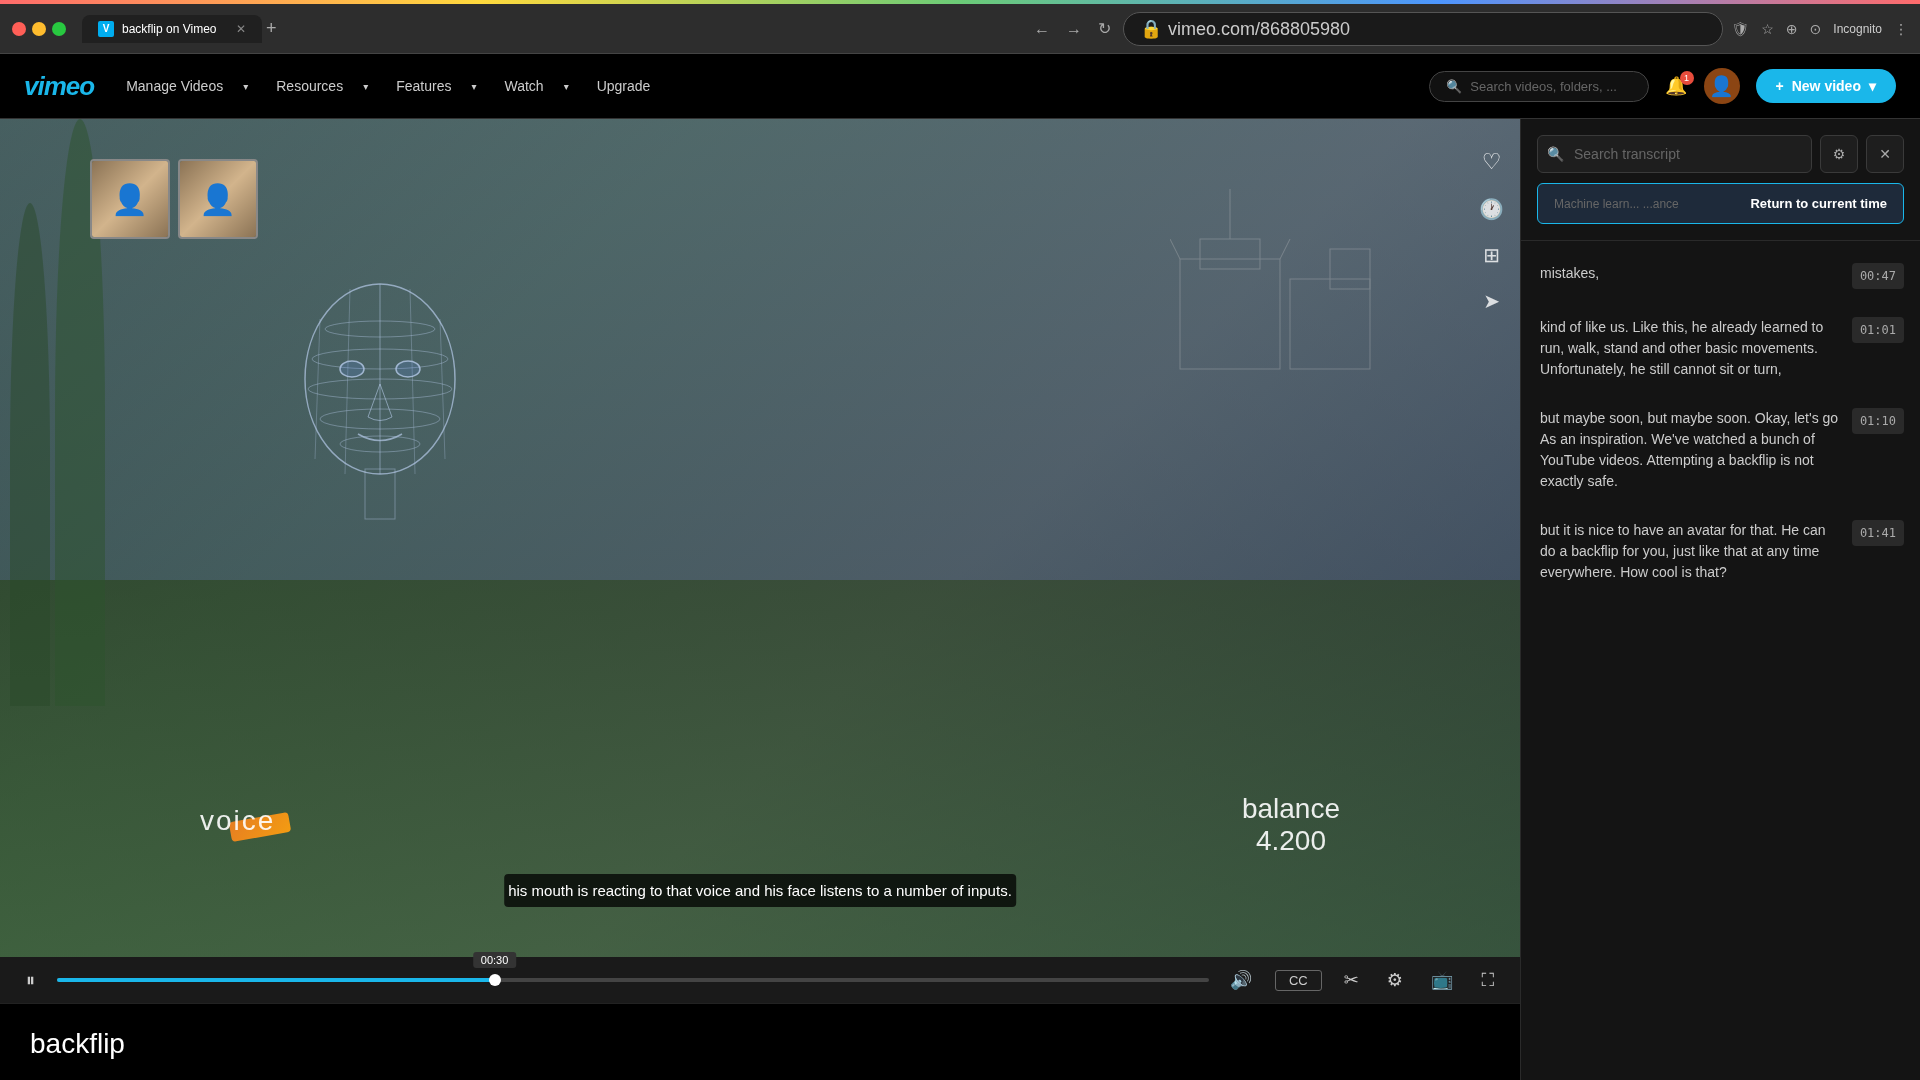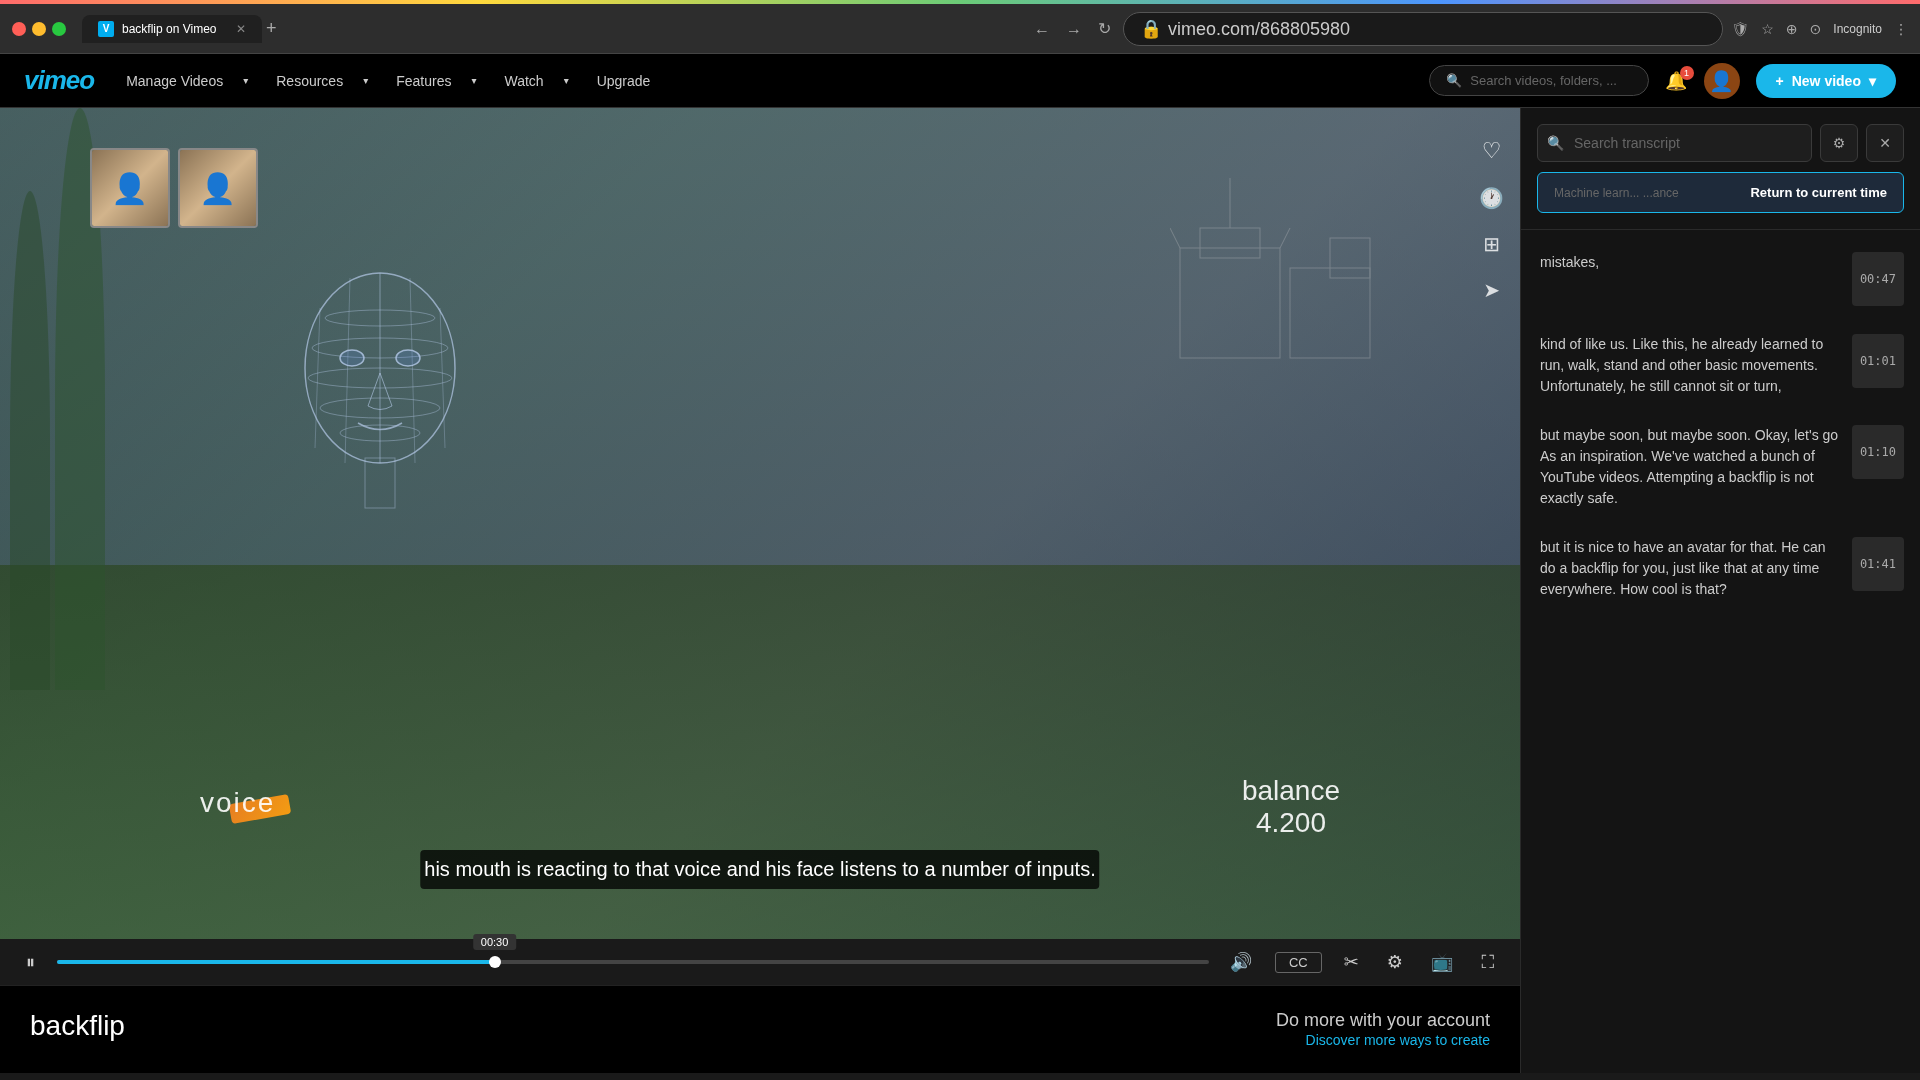--- a/index.html
+++ b/index.html
@@ -16,21 +16,21 @@
     .tab-bar { display: flex; align-items: center; gap: 4px; flex: 1; margin: 0 8px; }
     .tab { background: #3a3a3a; border-radius: 8px 8px 0 0; padding: 6px 16px; display: flex; align-items: center; gap: 8px; font-size: 12px; color: #ccc; min-width: 180px; }
     .tab-active { background: #202020; color: #fff; }
     .tab-favicon { width: 16px; height: 16px; background: #00adef; border-radius: 2px; display: flex; align-items: center; justify-content: center; font-size: 10px; font-weight: bold; }
     .tab-close { color: #888; font-size: 12px; cursor: pointer; margin-left: auto; }
     .tab-add { background: none; border: none; color: #aaa; font-size: 18px; cursor: pointer; }
     .address-bar { background: #1a1a1a; border: 1px solid #555; border-radius: 20px; padding: 5px 16px; font-size: 18px; color: #ccc; flex: 1; max-width: 600px; }
     .browser-actions { display: flex; align-items: center; gap: 12px; color: #aaa; font-size: 14px; }
 
     
-    .vimeo-nav { background: #000; height: 54px; display: flex; align-items: center; padding: 0 24px; gap: 32px; border-bottom: 1px solid #333; }
+    .vimeo-nav { background: #000; height: 65px; display: flex; align-items: center; padding: 0 24px; gap: 32px; border-bottom: 1px solid #333; }
     .vimeo-logo { color: #1ab7ea; font-size: 26px; font-weight: bold; font-style: italic; letter-spacing: -1px; }
     .nav-items { display: flex; align-items: center; gap: 28px; }
     .nav-item { color: #ccc; font-size: 14px; cursor: pointer; display: flex; align-items: center; gap: 20px; }
     .nav-chevron { font-size: 10px; }
     .nav-right { margin-left: auto; display: flex; align-items: center; gap: 16px; }
     .search-bar { background: #111; border: 1px solid #444; border-radius: 20px; padding: 7px 16px; font-size: 13px; color: #ccc; width: 220px; display: flex; align-items: center; gap: 8px; }
     .notification-btn { position: relative; color: #ccc; font-size: 18px; cursor: pointer; }
     .notif-badge { position: absolute; top: -4px; right: -6px; background: #e74c3c; border-radius: 50%; width: 14px; height: 14px; font-size: 9px; display: flex; align-items: center; justify-content: center; color: #fff; }
     .avatar { width: 36px; height: 36px; border-radius: 50%; background: #8b4513; display: flex; align-items: center; justify-content: center; overflow: hidden; cursor: pointer; }
     .new-video-btn { background: #1ab7ea; color: #fff; border: none; border-radius: 20px; padding: 9px 20px; font-size: 14px; font-weight: 600; cursor: pointer; display: flex; align-items: center; gap: 8px; }
@@ -39,21 +39,21 @@
     .main-content { display: flex; height: calc(1080px - 115px); }
 
     
     .video-section { flex: 1; background: #000; position: relative; display: flex; flex-direction: column; }
     .video-area { flex: 1; position: relative; overflow: hidden; }
     .face-thumbnails { position: absolute; top: 40px; left: 90px; display: flex; gap: 8px; }
     .face-thumb { width: 80px; height: 80px; background: #555; border: 2px solid #888; border-radius: 4px; overflow: hidden; }
     .face-thumb-inner { width: 100%; height: 100%; background: linear-gradient(135deg, #8b7355 0%, #d2b48c 50%, #8b7355 100%); display: flex; align-items: center; justify-content: center; font-size: 30px; }
     .voice-label { position: absolute; bottom: 120px; left: 200px; font-size: 28px; color: rgba(255,255,255,0.9); font-weight: 300; letter-spacing: 2px; }
     .balance-label { position: absolute; bottom: 100px; right: 180px; font-size: 28px; color: rgba(255,255,255,0.9); font-weight: 300; text-align: center; }
-    .video-subtitle { position: absolute; bottom: 50px; left: 50%; transform: translateX(-50%); background: rgba(0,0,0,0.75); padding: 8px 4px; border-radius: 4px; font-size: 20px; color: #fff; text-align: center; white-space: nowrap; }
+    .video-subtitle { position: absolute; bottom: 50px; left: 50%; transform: translateX(-50%); background: rgba(0,0,0,0.75); padding: 8px 4px; border-radius: 4px; font-size: 15px; color: #fff; text-align: center; white-space: nowrap; }
 
     
     .video-controls { background: #1a1a1a; padding: 8px 20px; display: flex; align-items: center; gap: 16px; }
     .progress-container { flex: 1; position: relative; height: 4px; background: #444; border-radius: 2px; cursor: pointer; }
     .progress-fill { height: 100%; background: #1ab7ea; border-radius: 2px; width: 38%; }
     .progress-thumb { position: absolute; top: 50%; transform: translate(-50%, -50%); width: 12px; height: 12px; background: #fff; border-radius: 50%; left: 38%; }
     .control-btn { background: none; border: none; color: #ccc; font-size: 18px; cursor: pointer; padding: 4px 6px; }
 
     
     .video-metadata { background: #000; padding: 24px 30px; border-top: 1px solid #222; }
@@ -76,21 +76,21 @@
     .return-to-current { background: #1e2a3a; border: 1px solid #1ab7ea; border-radius: 6px; padding: 12px 16px; margin-top: 10px; color: #ccc; font-size: 13px; cursor: pointer; display: flex; align-items: center; justify-content: space-between; }
     .return-btn-label { color: #fff; font-weight: 600; font-size: 13px; }
 
     
     .transcript-content { flex: 1; overflow-y: auto; padding: 8px 0; }
     .transcript-content::-webkit-scrollbar { width: 4px; }
     .transcript-content::-webkit-scrollbar-track { background: #1a1a1a; }
     .transcript-content::-webkit-scrollbar-thumb { background: #444; border-radius: 2px; }
     .transcript-entry { display: flex; align-items: flex-start; padding: 14px 16px; gap: 12px; cursor: pointer; border-left: 3px solid transparent; }
     .transcript-text { flex: 1; font-size: 14px; color: #ccc; line-height: 1.5; }
-    .transcript-time { background: #2a2a2a; border-radius: 4px; padding: 20px 8px; font-size: 12px; color: #aaa; white-space: nowrap; font-family: monospace; }
+    .transcript-time { background: #2a2a2a; border-radius: 4px; padding: 6px 8px; font-size: 12px; color: #aaa; white-space: nowrap; font-family: monospace; }
 
     
     .wireframe-head { position: absolute; top: 150px; left: 280px; opacity: 0.85; }
 
     
     .browser-top-bar { height: 4px; background: linear-gradient(to right, #ff6b6b, #ffd93d, #6bcb77, #4d96ff, #ff6b6b); }
   </style>
 </head>
 <body>
 
@@ -272,24 +272,20 @@
       <button class="control-btn">⚙</button>
       <button class="control-btn">📺</button>
       <button class="control-btn">⛶</button>
     </div>
 
     <div class="video-metadata">
       <div class="metadata-row">
         <div>
           <div class="video-title">backflip</div>
         </div>
-        <div class="account-promo">
-          <div class="account-promo-title">Do more with your account</div>
-          <a class="account-promo-link">Discover more ways to create</a>
-        </div>
       </div>
     </div>
   </div>
 
   <div class="transcript-panel">
     <div class="transcript-header">
       <div class="transcript-search">
         <div class="search-icon-wrapper">
           <span class="search-icon-inside">🔍</span>
           <input type="text" class="transcript-search-input" placeholder="Search transcript" style="">

